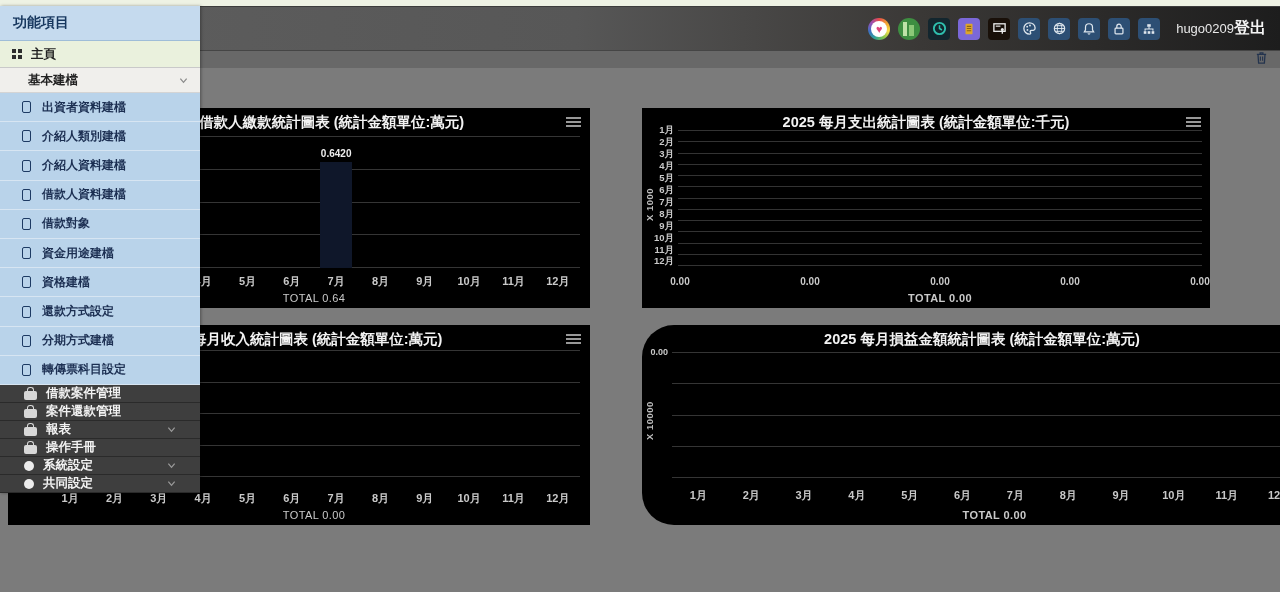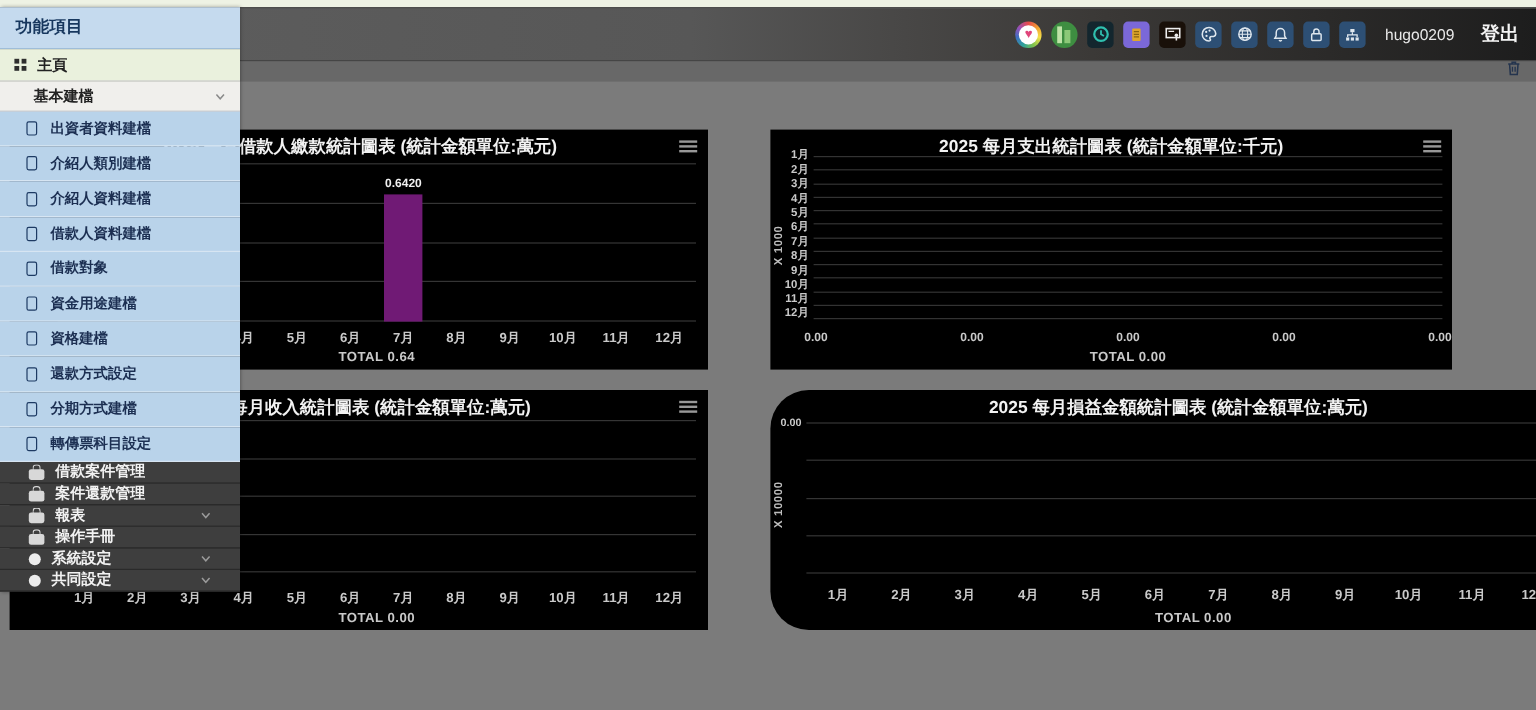--- a/index.html
+++ b/index.html
@@ -23,21 +23,21 @@
   .app-icon.round{border-radius:50%;}
   .icon-colorful{background:conic-gradient(#e84b4b,#f2a230,#f5e04a,#7dc24c,#2fa39a,#3d6fc2,#9a4fb5,#e84b4b);position:relative;}
   .icon-colorful .heart{position:absolute;inset:3px;background:#fff;border-radius:50%;font-size:11px;line-height:16px;text-align:center;color:#e0457b;}
   .icon-green{background:#3e8e41;position:relative;overflow:hidden;}
   .icon-green .g1{position:absolute;left:5px;top:4px;width:4px;height:14px;background:#bfe3a8;}
   .icon-green .g2{position:absolute;left:11px;top:7px;width:5px;height:11px;background:#8cc878;}
   .icon-clock{background:#13262e;}
   .icon-scroll{background:#7b68d8;}
   .icon-board{background:#191009;}
   .icon-navy{background:#2d4f74;}
-  .username{color:#e9e9e9;font-size:13px;margin-right:22px;}
+  .username{color:#e9e9e9;font-size:13px;}
   .logout{color:#f4f4f4;font-size:16px;font-weight:bold;cursor:pointer;}
   .sub-bar{
     position:absolute;left:0;top:50px;width:100%;height:18px;background:#686868;z-index:4;
     border-top:1px solid #454545;display:flex;align-items:center;justify-content:flex-end;padding-right:12px;box-sizing:border-box;
   }
   
   .sidebar{
     position:absolute;left:0;top:6px;width:200px;height:487px;z-index:20;
     display:flex;flex-direction:column;box-shadow:1px 0 3px rgba(0,0,0,.35);
   }
@@ -76,21 +76,21 @@
   .burger i{display:block;height:2px;background:#989898;margin-bottom:2px;}
   .plot-v{position:absolute;left:40px;right:10px;top:28px;bottom:40px;}
   .vgrid{position:absolute;inset:0;display:flex;flex-direction:column;justify-content:space-between;}
   .vgrid i{display:block;height:1px;background:#353535;}
   .bar{position:absolute;bottom:0;width:32px;}
   .bar-label{position:absolute;bottom:100%;left:50%;transform:translateX(-50%);margin-bottom:3px;
     font-size:10px;font-weight:bold;color:#efefef;white-space:nowrap;}
   .xlabels{position:absolute;left:40px;right:10px;top:166px;display:flex;}
   .xlabels span{flex:1;text-align:center;font-size:11px;font-weight:bold;color:#c9c9c9;white-space:nowrap;}
   .total{position:absolute;left:40px;right:10px;top:184px;text-align:center;
-    font-size:11px;font-weight:bold;color:#c9c9c9;letter-spacing:.4px;}
+    font-size:11px;font-weight:normal;color:#c9c9c9;letter-spacing:.4px;}
   
   .cat-labels{position:absolute;left:6px;top:17px;bottom:42px;width:26px;
     display:flex;flex-direction:column;justify-content:space-between;}
   .cat-labels span{font-size:9.5px;font-weight:bold;color:#c9c9c9;text-align:right;line-height:1;}
   .hgrid{position:absolute;left:36px;right:8px;top:22px;bottom:42px;
     display:flex;flex-direction:column;justify-content:space-between;}
   .hgrid i{display:block;height:1px;background:#333;}
   .y-scale{position:absolute;left:2px;top:58px;height:76px;writing-mode:vertical-rl;transform:rotate(180deg);
     text-align:center;font-size:9.5px;font-weight:bold;color:#bdbdbd;letter-spacing:.5px;}
   .xticks{position:absolute;left:24px;right:-4px;top:168px;display:flex;justify-content:space-between;}
@@ -197,21 +197,21 @@
       <i></i>
     </div>
   <div class="plot-v">
     <div class="vgrid">
         <i></i>
         <i></i>
         <i></i>
         <i></i>
         <i></i>
       </div>
-  <div class="bar" style="left: calc(54.1667% - 16px); height: 80.25%; background: #701a75;">
+  <div class="bar" style="left: calc(54.1667% - 16px); height: 80.25%; background: #0f172a;">
         <div class="bar-label">0.6420</div>
       </div>
     </div>
   <div class="xlabels">
       <span>1月</span>
       <span>2月</span>
       <span>3月</span>
       <span>4月</span>
       <span>5月</span>
       <span>6月</span>

